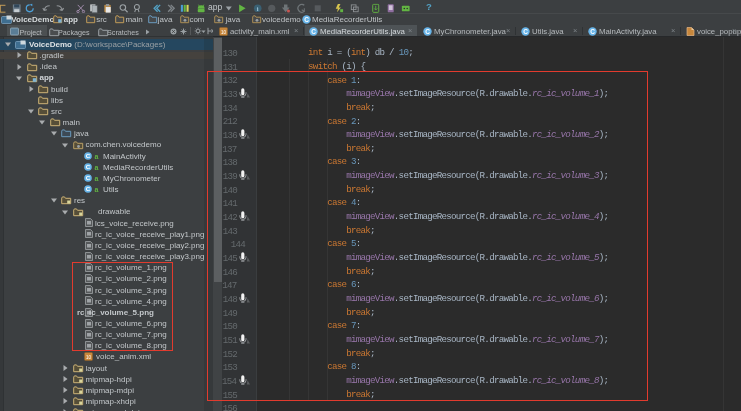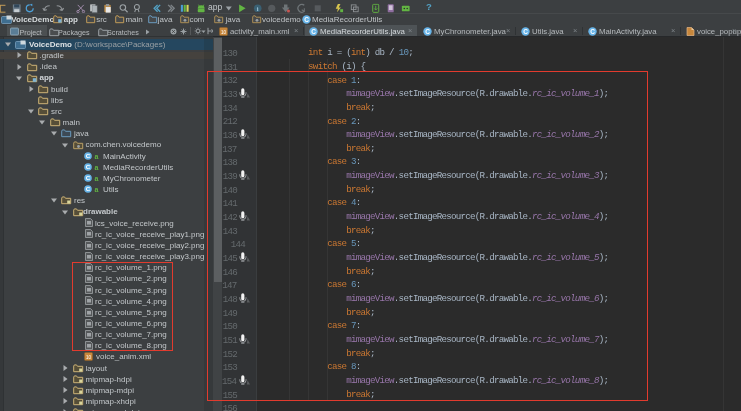--- a/index.html
+++ b/index.html
@@ -350,21 +350,21 @@
     <rect x="6.2" y="4.5" width="3" height="3" fill="#d8d59c"></rect>
   </svg>
 <div class="tt" style="left:74.0px;top:196.24px;font-weight:normal;color:#c3c7ca">res</div>
 <svg style="position:absolute;left:61.0px;top:207.6px" width="8" height="8">
     <path d="M1 2.5 L7 2.5 L4 6.5 Z" fill="#a9acae"></path>
   </svg>
 <svg style="position:absolute;left:72.5px;top:207.6px" width="11" height="9">
     <path d="M0.7 2.1 L0.7 7.7 L9.7 7.7 L9.7 2.3 L4.5 2.3 L3.5 0.9 L1.4 0.9 Z" fill="#564e38" stroke="#cdb377" stroke-width="1"></path>
     <rect x="6.2" y="4.5" width="3" height="3" fill="#d8d59c"></rect>
   </svg>
-<div class="tt" style="left:83px;top:207.4px;font-weight:bold;color:#c3c7ca">drawable</div>
+<div class="tt" style="left:98px;top:207.4px;font-weight:normal;color:#c3c7ca">drawable</div>
 <svg style="position:absolute;left:85.0px;top:218.26px" width="8" height="9">
     <path d="M0.5 0.5 L5.5 0.5 L7.5 2.5 L7.5 8.5 L0.5 8.5 Z" fill="#55585a" stroke="#9fa3a6" stroke-width="0.8"></path>
     <rect x="2" y="3" width="4" height="3.5" fill="#9fa3a6"></rect>
   </svg>
 <div class="tt" style="left:95.0px;top:218.56px;font-weight:normal;color:#c3c7ca">lcs_voice_receive.png</div>
 <svg style="position:absolute;left:85.0px;top:229.42px" width="8" height="9">
     <path d="M0.5 0.5 L5.5 0.5 L7.5 2.5 L7.5 8.5 L0.5 8.5 Z" fill="#55585a" stroke="#9fa3a6" stroke-width="0.8"></path>
     <rect x="2" y="3" width="4" height="3.5" fill="#9fa3a6"></rect>
   </svg>
 <div class="tt" style="left:95.0px;top:229.72px;font-weight:normal;color:#c3c7ca">rc_ic_voice_receive_play1.png</div>
@@ -395,21 +395,21 @@
 <div class="tt" style="left:95.0px;top:285.52px;font-weight:normal;color:#c3c7ca">rc_ic_volume_3.png</div>
 <svg style="position:absolute;left:85.0px;top:296.38px" width="8" height="9">
     <path d="M0.5 0.5 L5.5 0.5 L7.5 2.5 L7.5 8.5 L0.5 8.5 Z" fill="#55585a" stroke="#9fa3a6" stroke-width="0.8"></path>
     <rect x="2" y="3" width="4" height="3.5" fill="#9fa3a6"></rect>
   </svg>
 <div class="tt" style="left:95.0px;top:296.68px;font-weight:normal;color:#c3c7ca">rc_ic_volume_4.png</div>
 <svg style="position:absolute;left:85.0px;top:307.54px" width="8" height="9">
     <path d="M0.5 0.5 L5.5 0.5 L7.5 2.5 L7.5 8.5 L0.5 8.5 Z" fill="#55585a" stroke="#9fa3a6" stroke-width="0.8"></path>
     <rect x="2" y="3" width="4" height="3.5" fill="#9fa3a6"></rect>
   </svg>
-<div class="tt" style="left:95.0px;top:307.84000000000003px;font-weight:normal;color:#c3c7ca">rc_ic_volume_5.png</div>
+<div class="tt" style="left:77px;top:307.84000000000003px;font-weight:bold;color:#c3c7ca">rc_ic_volume_5.png</div>
 <svg style="position:absolute;left:85.0px;top:318.7px" width="8" height="9">
     <path d="M0.5 0.5 L5.5 0.5 L7.5 2.5 L7.5 8.5 L0.5 8.5 Z" fill="#55585a" stroke="#9fa3a6" stroke-width="0.8"></path>
     <rect x="2" y="3" width="4" height="3.5" fill="#9fa3a6"></rect>
   </svg>
 <div class="tt" style="left:95.0px;top:319.0px;font-weight:normal;color:#c3c7ca">rc_ic_volume_6.png</div>
 <svg style="position:absolute;left:85.0px;top:329.86px" width="8" height="9">
     <path d="M0.5 0.5 L5.5 0.5 L7.5 2.5 L7.5 8.5 L0.5 8.5 Z" fill="#55585a" stroke="#9fa3a6" stroke-width="0.8"></path>
     <rect x="2" y="3" width="4" height="3.5" fill="#9fa3a6"></rect>
   </svg>
 <div class="tt" style="left:95.0px;top:330.16px;font-weight:normal;color:#c3c7ca">rc_ic_volume_7.png</div>

